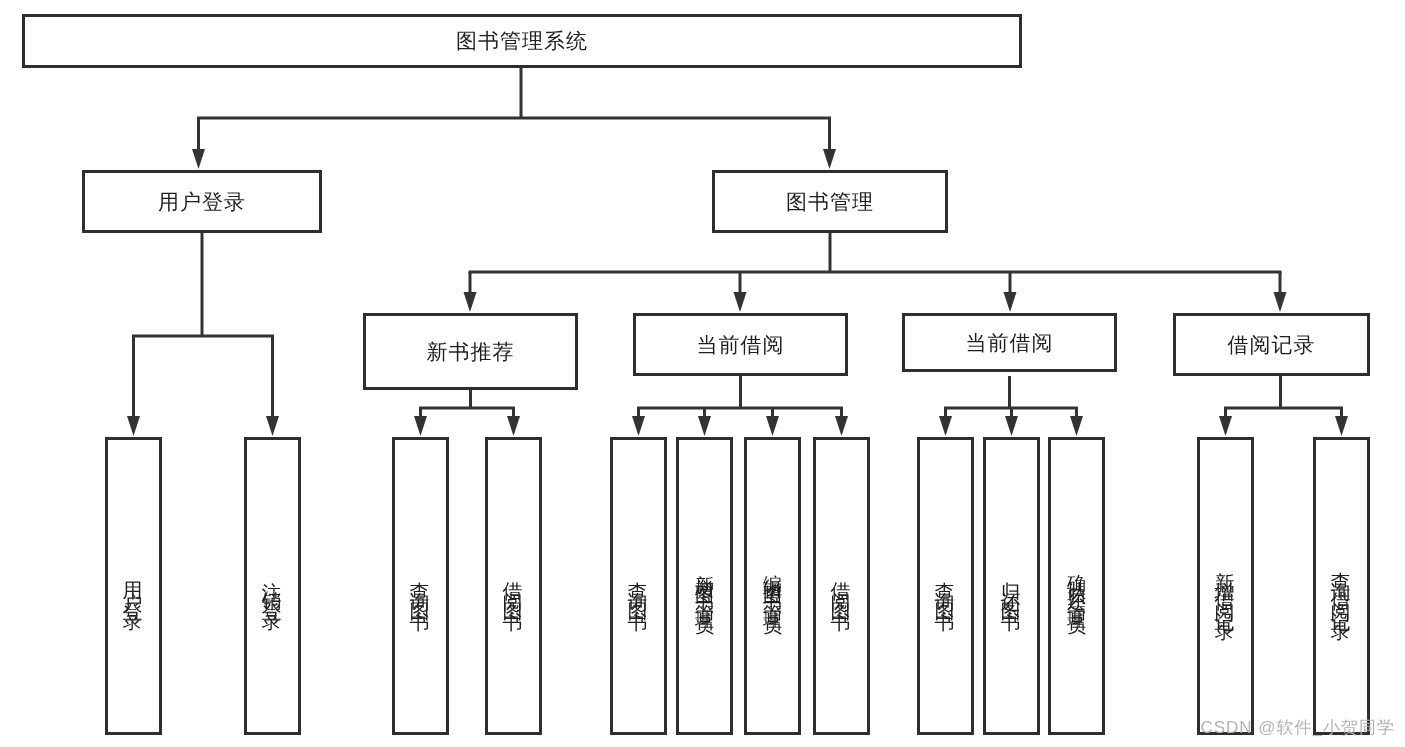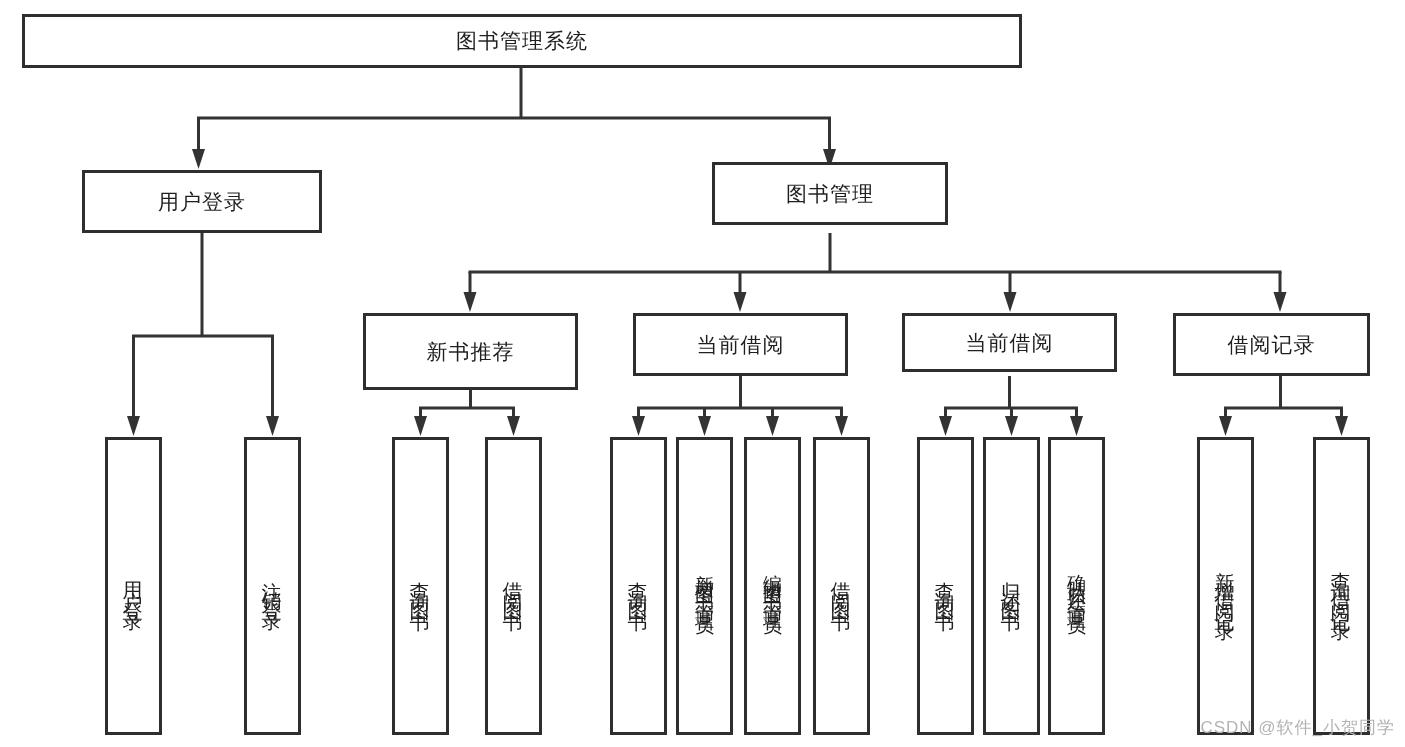--- a/index.html
+++ b/index.html
@@ -17,21 +17,21 @@
   .h{font-size:21px;letter-spacing:1px;}
   .v{
     writing-mode:vertical-rl;text-orientation:mixed;
     font-size:20px;letter-spacing:10px;
   }
   .v.long{letter-spacing:6px;font-size:19px;}
   
   .n-root{left:22px;top:14px;width:1000px;height:54px;}
   
   .n-l2a{left:82px; top:170px;width:240px;height:63px;}
-  .n-l2b{left:712px;top:162px;width:236px;height:63px;}
+  .n-l2b{left:712px;top:170px;width:236px;height:63px;}
   
   .n-l3a{left:363px; top:313px;width:215px;height:77px;}
   .n-l3b{left:633px; top:313px;width:215px;height:63px;}
   .n-l3c{left:902px; top:313px;width:215px;height:59px;}
   .n-l3d{left:1173px;top:313px;width:197px;height:63px;}
   
   .leaf{top:437px;width:57px;height:298px;}
   .n-f0 {left:105px;}
   .n-f1 {left:244px;}
   .n-f2 {left:392px;}

